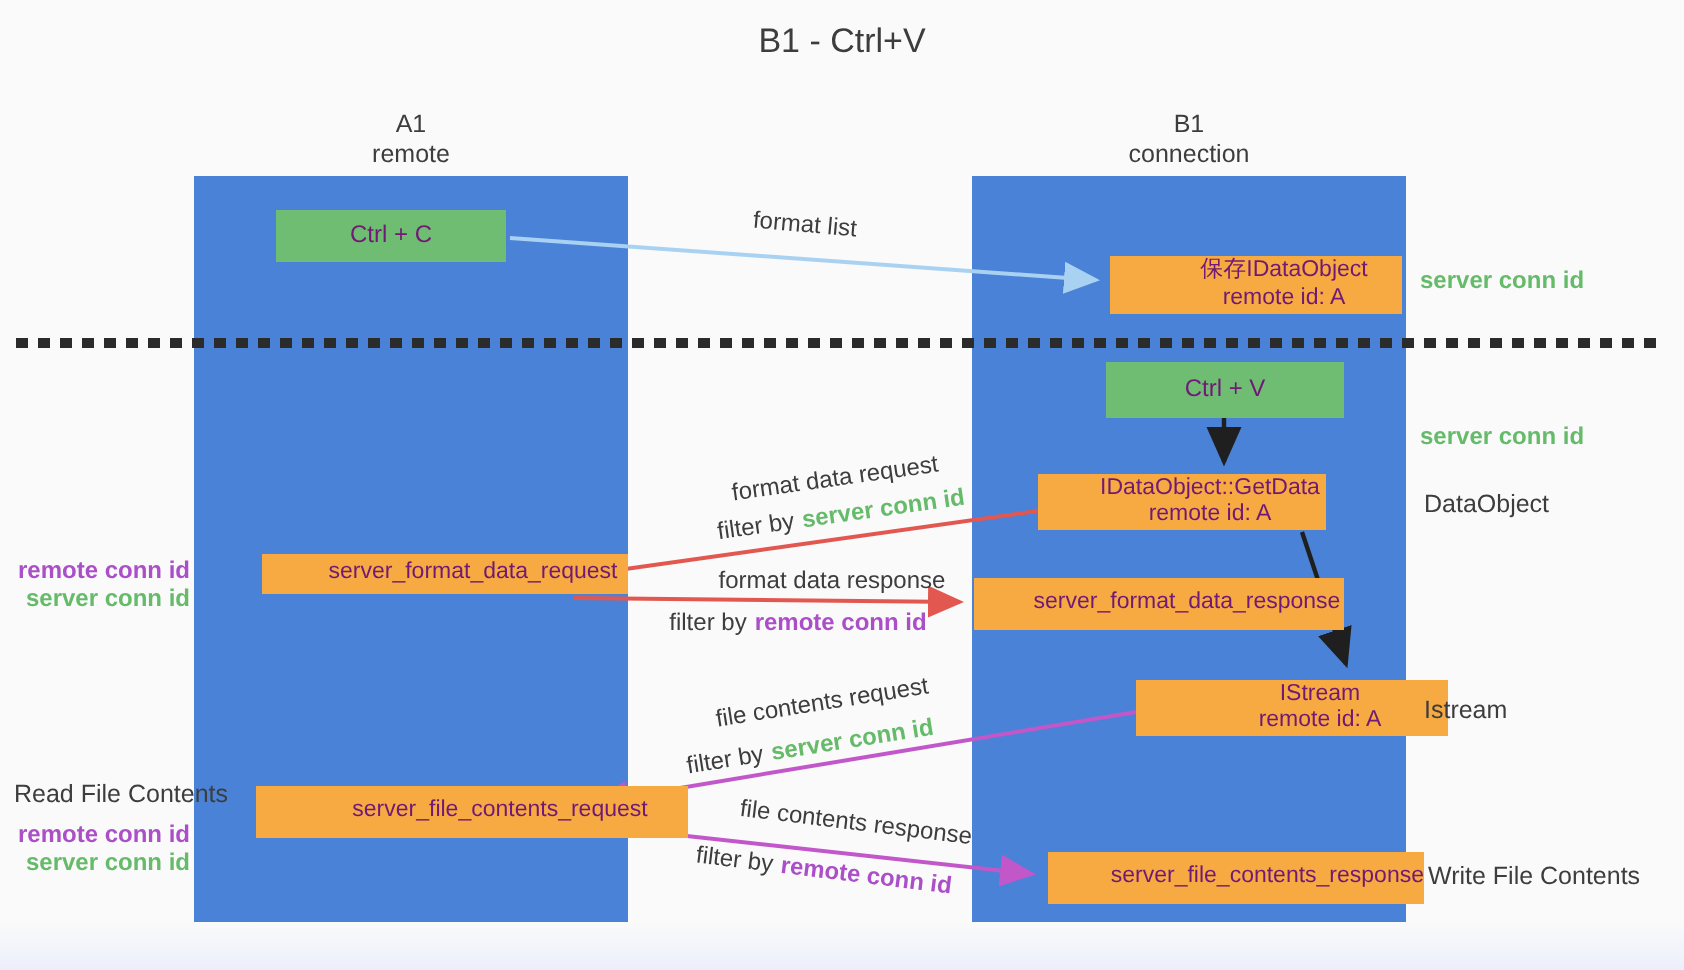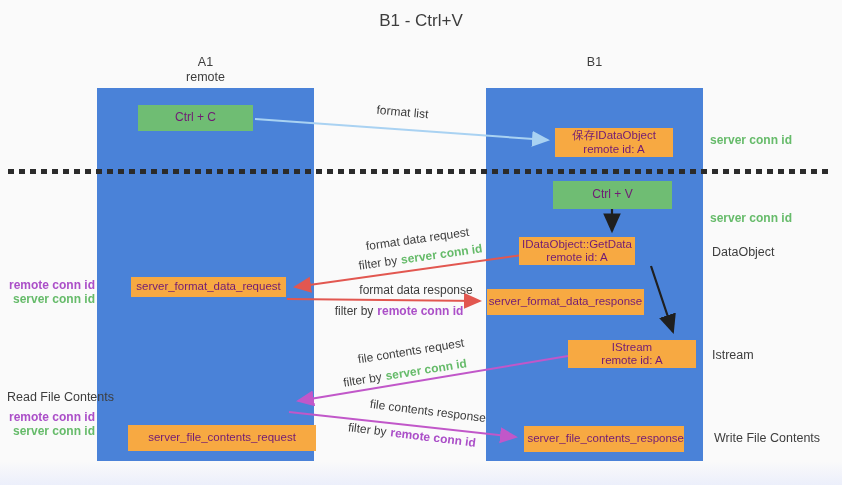--- a/index.html
+++ b/index.html
@@ -51,21 +51,21 @@
   .mk-lightblue{fill:var(--arrow-lightblue,#a9d2f2);}
   .mk-black{fill:var(--arrow-black,#1f1f1f);}
   .node{
     position:absolute;
     color:#701a75;
     text-align:center;
     display:flex;flex-direction:column;justify-content:center;
     font-size:11.5px;line-height:13.5px;
   }
   .node.green{background:var(--box-green,#6fbd73);font-size:12px;}
-  .node.orange{background:var(--box-orange,#f7a942);}
+  .node.orange{background:var(--box-orange,#f7a942);padding-left:28px;}
   .slabel{position:absolute;font-size:12.5px;color:var(--text-dark,#3d3d3d);white-space:nowrap;}
   .slabel.bold{font-weight:700;font-size:12px;}
   .slabel.green{color:var(--label-green,#66bb6a);}
   .left-stack{
     position:absolute;left:0;width:95px;text-align:right;
     font-size:12px;font-weight:700;line-height:14px;white-space:nowrap;
   }
   .left-stack .remote{color:var(--label-purple,#ab4fc8);}
   .left-stack .server{color:var(--label-green,#66bb6a);}
   .alabel{
@@ -88,20 +88,21 @@
   <div class="title">
     <div>B1 - Ctrl+V</div>
   </div>
 
   <div class="lane-header a1">
     <div>A1</div>
     <div>remote</div>
   </div>
   <div class="lane-header b1">
     <div>B1</div>
+    <div>connection</div>
   </div>
 
   <div class="lane a1"></div>
   <div class="lane b1"></div>
 
   <div class="divider"></div>
 
   <svg class="arrows" viewBox="0 0 842 485">
     <defs>
       <marker id="ah-lightblue" markerWidth="10" markerHeight="9" refX="8" refY="4" orient="auto">
@@ -150,21 +151,21 @@
 
   <div class="node orange" style="left:487px;top:289px;width:157px;height:26px;">
     <div>server_format_data_response</div>
   </div>
 
   <div class="node orange" style="left:568px;top:340px;width:128px;height:28px;">
     <div>IStream</div>
     <div>remote id: A</div>
   </div>
 
-  <div class="node orange" style="left:128px;top:393px;width:188px;height:26px;margin-top:32px;">
+  <div class="node orange" style="left:128px;top:393px;width:188px;height:26px;">
     <div>server_file_contents_request</div>
   </div>
 
   <div class="node orange" style="left:524px;top:426px;width:160px;height:26px;align-items:flex-end;">
     <div>server_file_contents_response</div>
   </div>
 
   <div class="alabel rot-p5" style="left:345px;top:105px;width:115px;">format list</div>
 
   <div class="alabel rot-m8" style="left:345px;top:232px;width:145px;">format data request</div>

